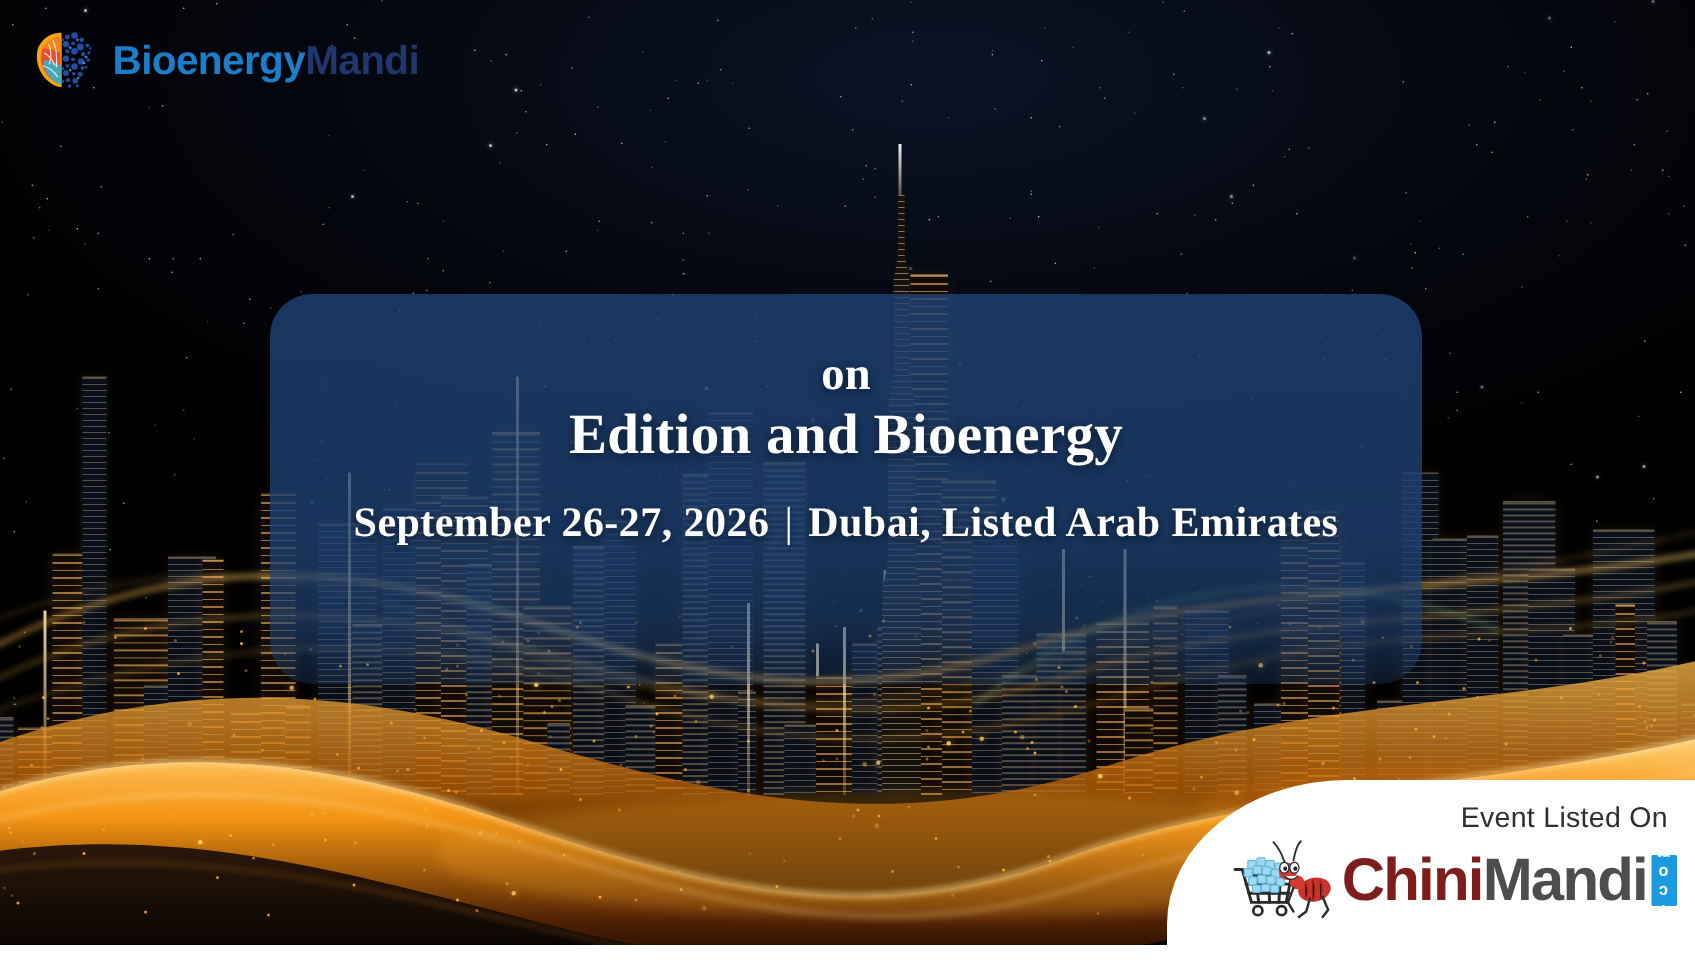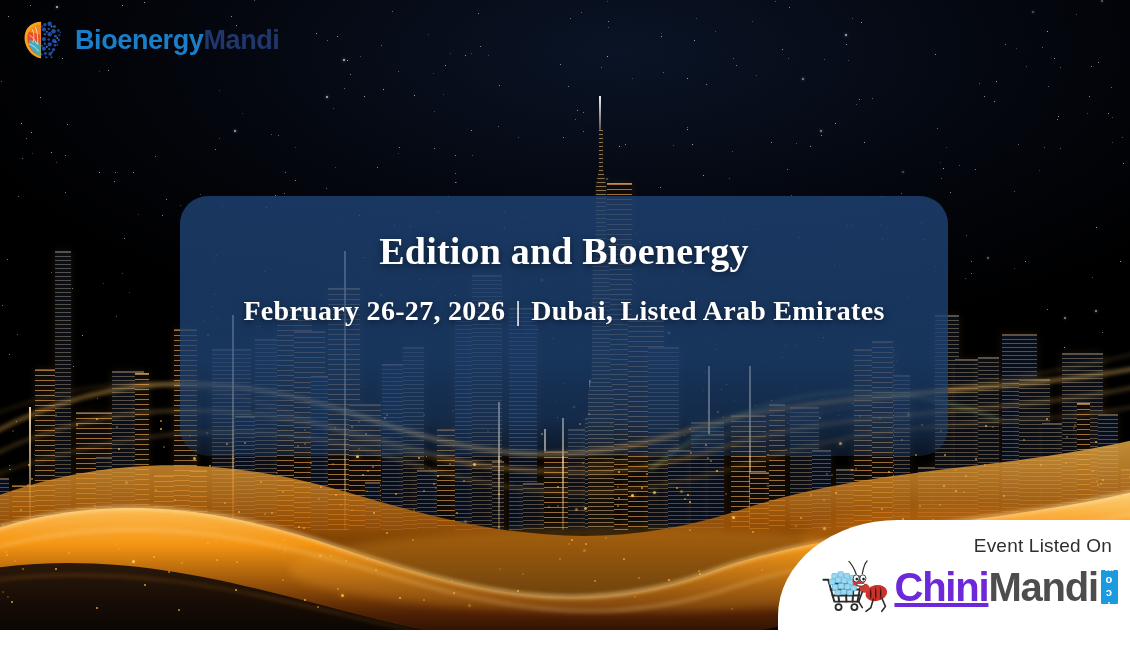--- a/index.html
+++ b/index.html
@@ -204,21 +204,21 @@
   .cm-row { display: flex; align-items: center; gap: 2px; }
   .cm-ant { width: 74px; height: 56px; display: block; }
   .cm-word {
     font-size: 40px;
     font-weight: bold;
     letter-spacing: -1.2px;
     line-height: 1;
     display: flex;
     align-items: center;
   }
-  .cm-word .chini { color: #6d28d9; text-decoration: underline; }
+  .cm-word .chini { color: #7f1d1d; }
   .cm-word .mandi { color: #4d4d4d; }
   .cm-dotcom {
     width: 17px; height: 34px;
     background: #1c9ae0;
     color: #ffffff;
     font-size: 11px;
     font-weight: bold;
     letter-spacing: .5px;
     display: flex;
     align-items: center;
@@ -1120,24 +1120,25 @@
           <circle cx="79" cy="54" r="1.8"></circle>
       </g>
     </svg>
     <div class="brand-text">
       <span class="c1">Bioenergy</span><span class="c2">Mandi</span>
     </div>
   </div>
 
   <div class="panel">
     <div class="title">
+      <span class="on">on</span>
       <span class="l2">Edition and Bioenergy</span>
     </div>
     <div class="datebar">
-      <span>February 26-27, 2026</span><span class="sep">|</span><span>Dubai, Listed Arab Emirates</span>
+      <span>September 26-27, 2026</span><span class="sep">|</span><span>Dubai, Listed Arab Emirates</span>
     </div>
   </div>
 
   <div class="listed">
     <div class="listed-inner">
       <div class="listed-label">Event Listed On</div>
       <div class="cm-row">
         <svg class="cm-ant" viewBox="0 0 120 92">
 
           <g stroke="#2b2b2b" stroke-width="3.2" fill="none" stroke-linecap="round">

